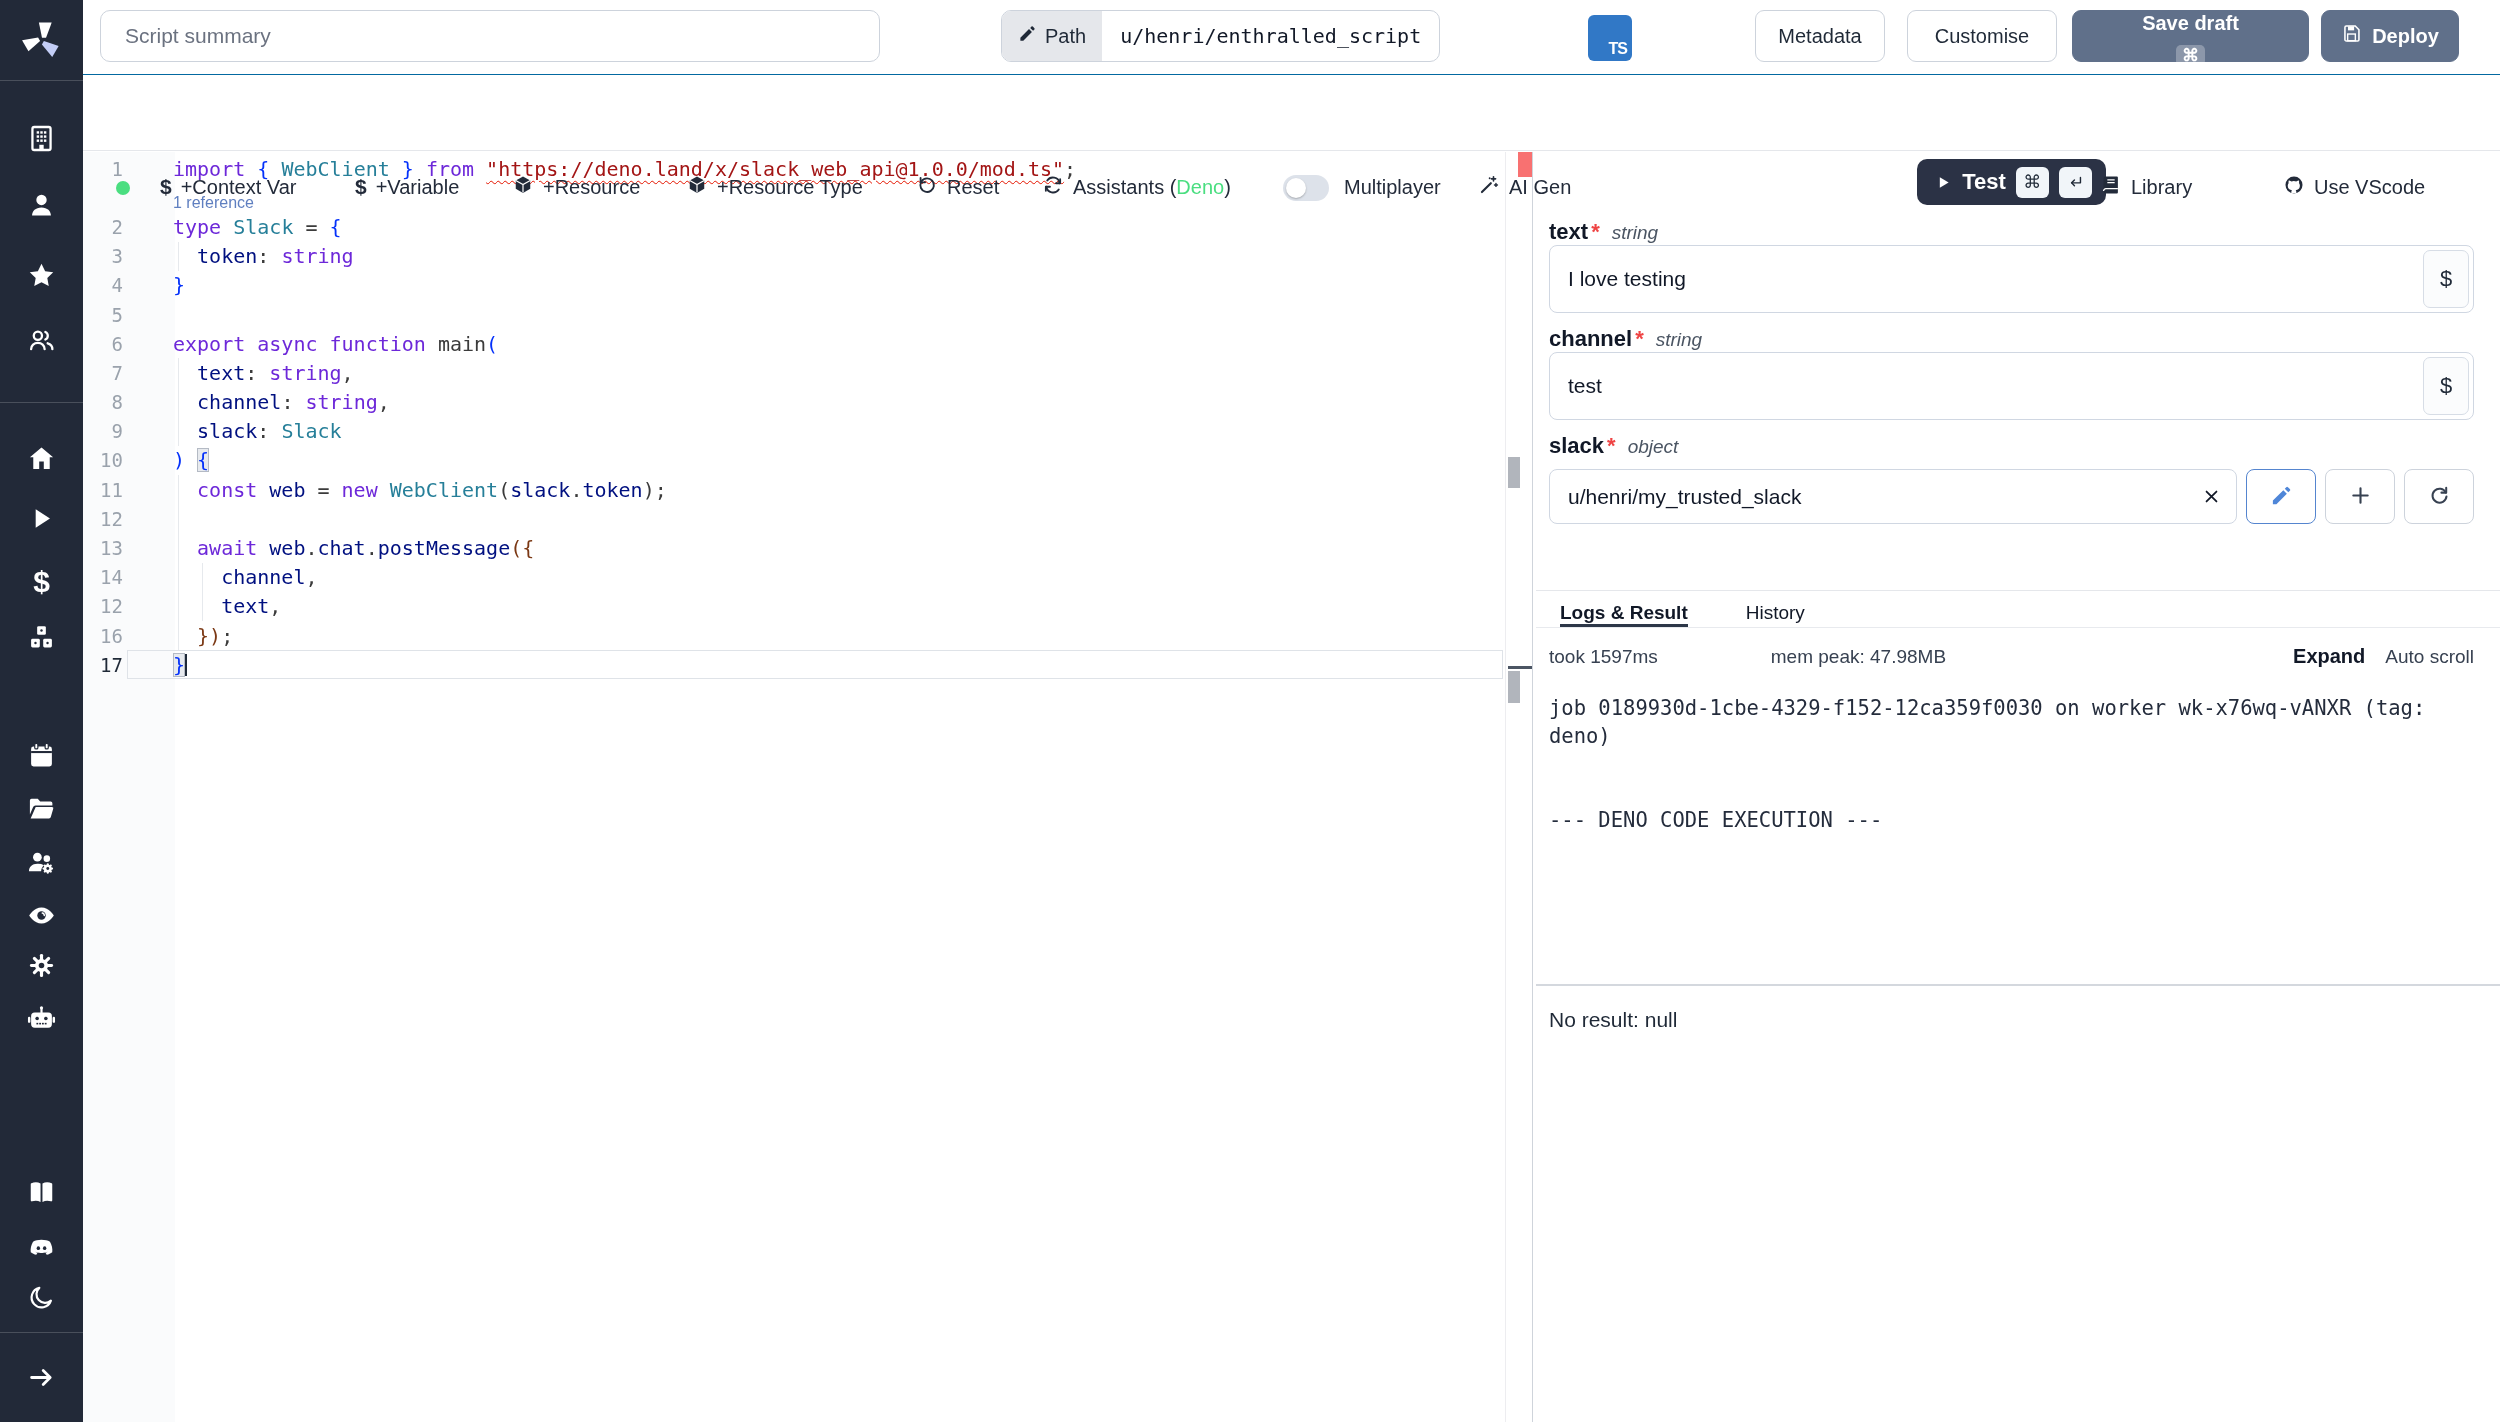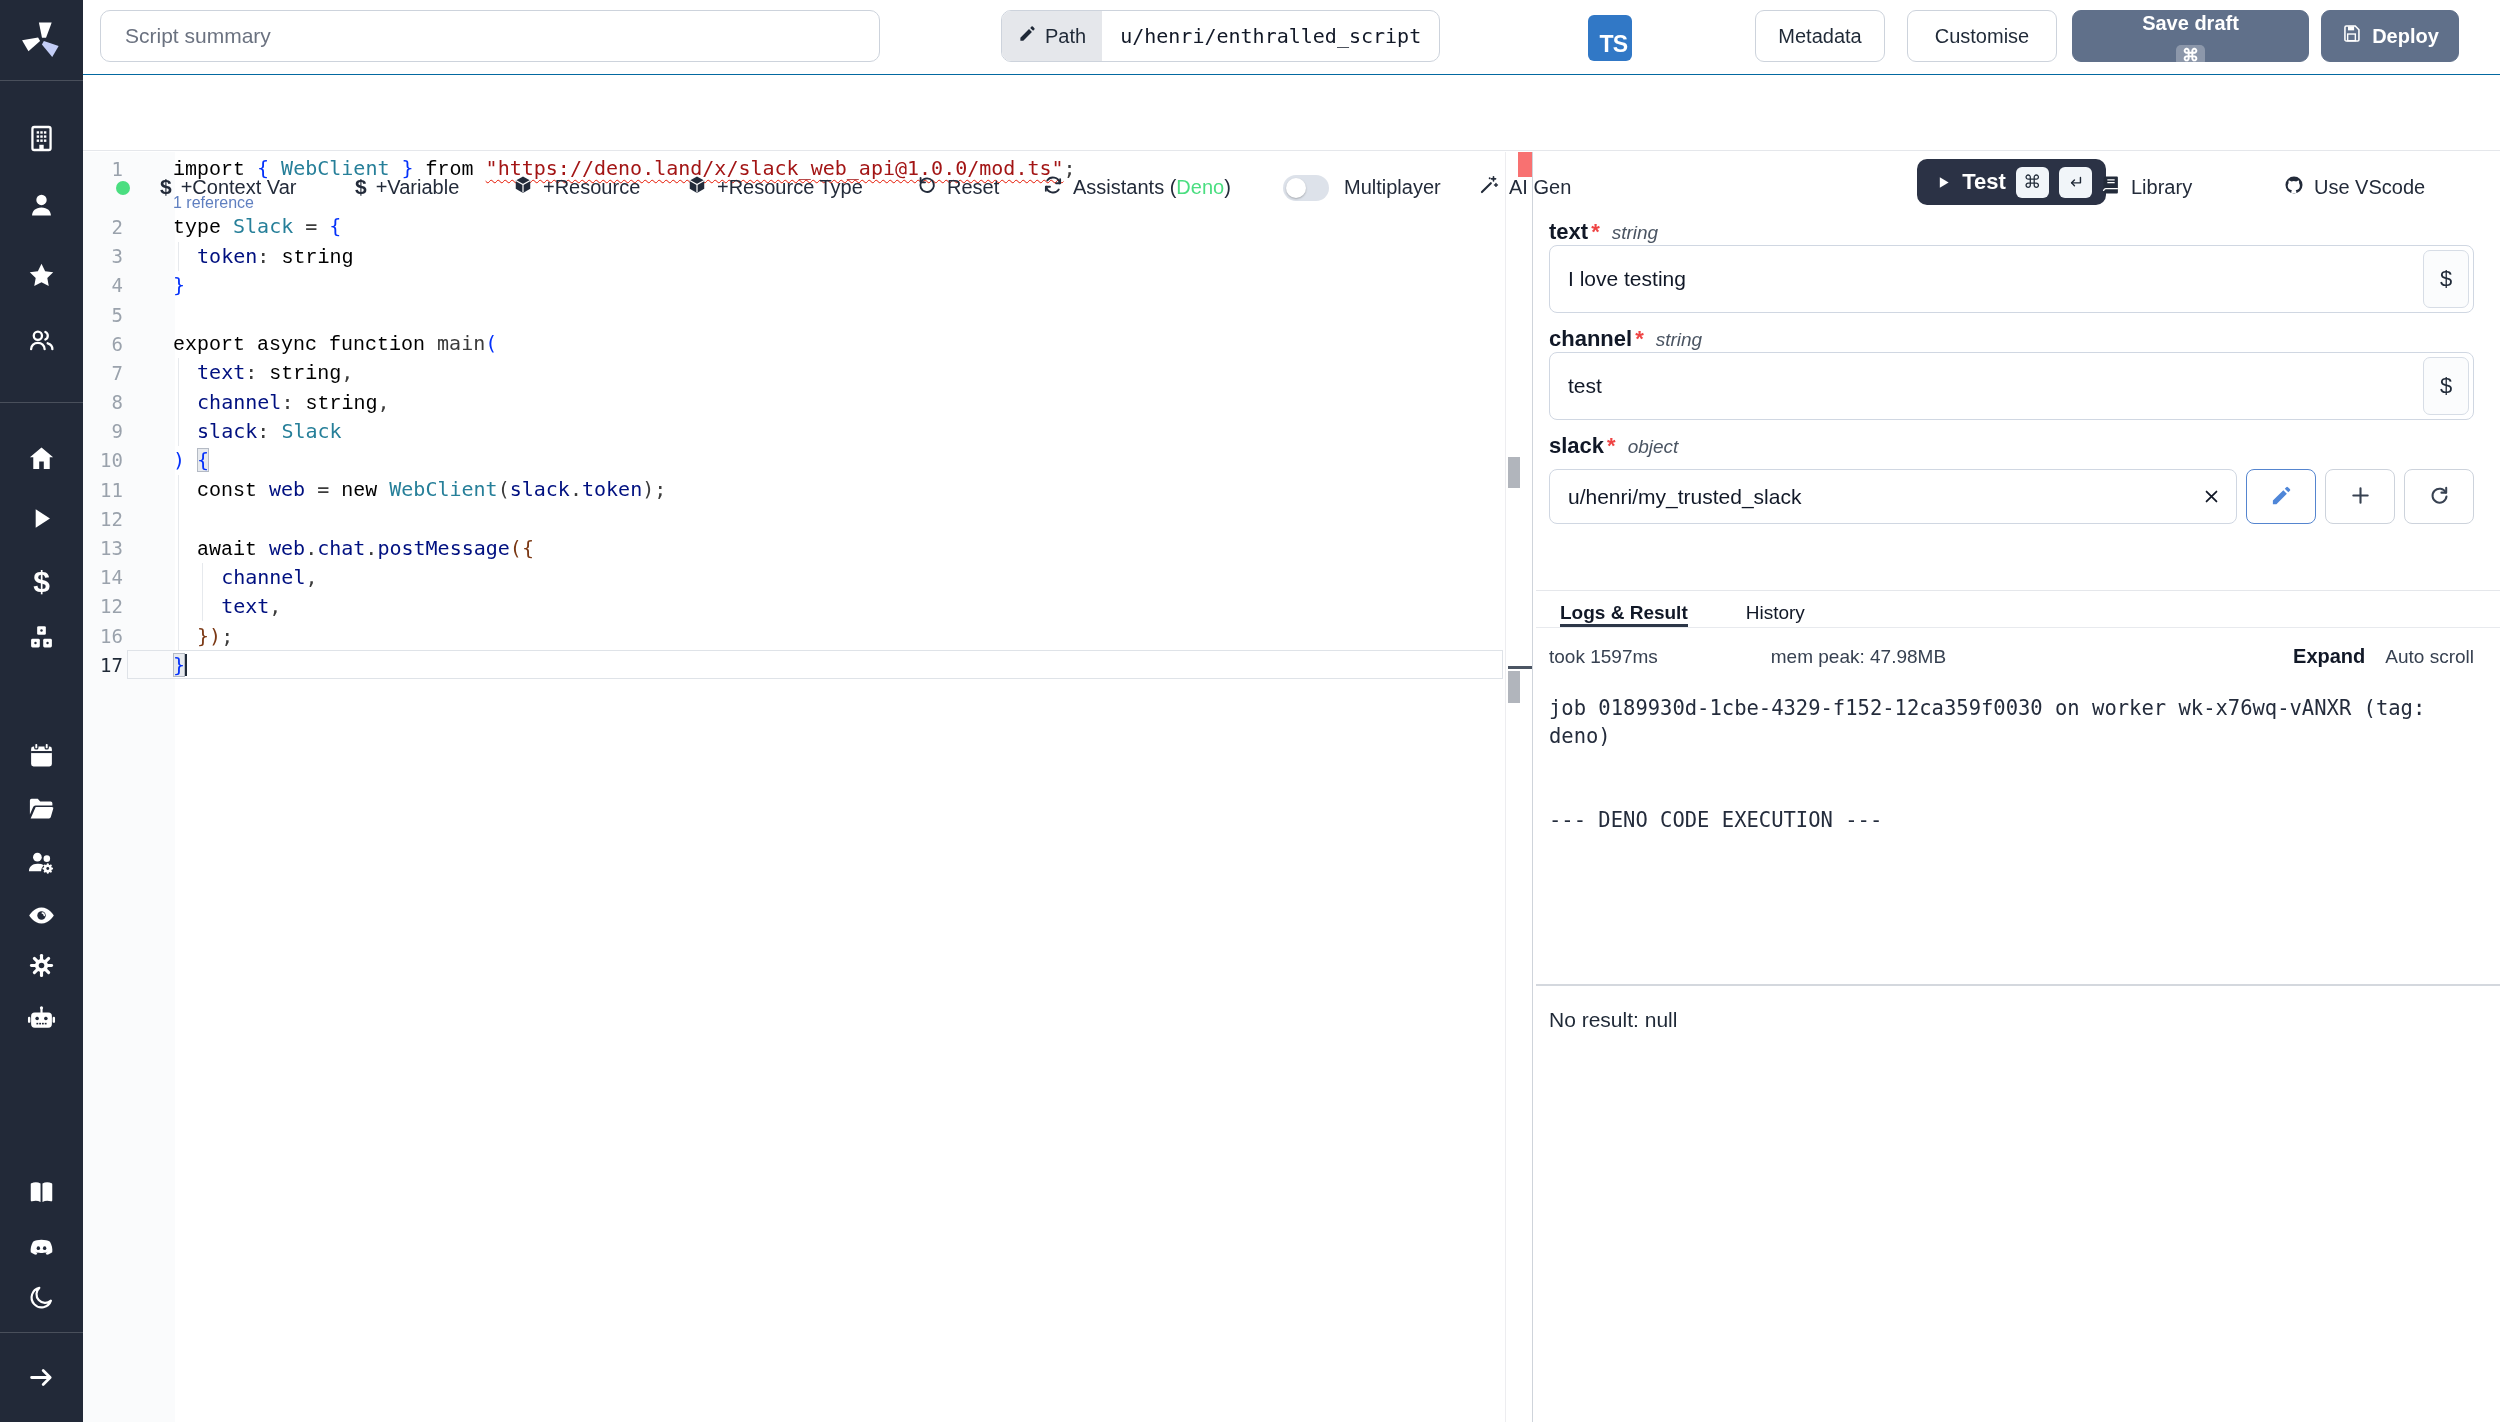--- a/index.html
+++ b/index.html
@@ -18,21 +18,21 @@
   
   #topbar { position:absolute; left:83px; top:0; width:2417px; height:75px; background:#fff; border-bottom:1px solid #0369a1; z-index:20; }
   #summary-input { position:absolute; left:17px; top:10px; width:780px; height:52px; border:1px solid #cdd3dc; border-radius:10px;
                    padding:0 24px; font-size:21px; font-weight:500; color:#374151; font-family:"Liberation Sans",sans-serif; outline:none; }
   #summary-input::placeholder { color:#6b7280; opacity:1; }
   #path-chip { position:absolute; left:918px; top:10px; height:52px; display:flex; border:1px solid #cdd3dc; border-radius:10px; overflow:hidden; background:#fff; }
   #path-chip .seg-label { display:flex; align-items:center; gap:8px; background:#e5e7eb; padding:0 16px; font-size:20px; font-weight:500; color:#1f2937; }
   #path-chip .seg-label svg { width:19px; height:19px; }
   #path-chip .seg-value { display:flex; align-items:center; padding:0 18px; font-family:"DejaVu Sans Mono",monospace; font-size:20px; color:#111827; }
   #ts-badge { position:absolute; left:1505px; top:15px; width:44px; height:46px; background:#3178c6; border-radius:6px; color:#fff;
-              font-weight:bold; font-size:23px; display:flex; align-items:flex-end; justify-content:flex-end; padding:3px 5px; letter-spacing:-1px; }
+              font-weight:bold; font-size:16px; display:flex; align-items:flex-end; justify-content:flex-end; padding:3px 5px; letter-spacing:-1px; }
   .tb-btn { position:absolute; top:10px; height:52px; border-radius:9px; font-size:20px; font-weight:500; display:flex; align-items:center; justify-content:center; gap:10px; cursor:pointer; }
   .tb-btn.light { background:#fff; border:1px solid #cdd3dc; color:#1f2937; }
   .tb-btn.slate { background:#60708a; border:1px solid #60708a; color:#fff; font-weight:600; }
   .tb-btn svg { width:21px; height:21px; }
   .kbd-chip { background:rgba(255,255,255,.28); border-radius:5px; min-width:29px; height:30px; display:flex; align-items:center; justify-content:center;
               font-size:17px; color:#fff; padding:0 5px; }
   #metadata-btn { left:1672px; width:130px; }
   #customise-btn { left:1824px; width:150px; }
   #savedraft-btn { left:1989px; width:237px;flex-direction:column; }
   #deploy-btn { left:2238px; width:138px;justify-content:center; }
@@ -51,21 +51,21 @@
   #editor { position:absolute; left:83px; top:152px; width:1422px; height:1270px; background:#fff; }
   #gutter-bg { position:absolute; left:0; top:0; width:92px; height:1270px; background:#fafbfc; }
   #code-rows { position:absolute; left:0; top:2px; width:100%; }
   .crow { position:relative; display:flex; align-items:center; height:29.2px; font-family:"DejaVu Sans Mono",monospace; font-size:20px; white-space:pre; }
   .crow .ln { width:40px; flex:none; text-align:right; font-size:19px; color:#9aa2ac; z-index:2; }
   .crow.current .ln { color:#1f2937; }
   .crow .ctext { margin-left:50px; z-index:2; }
   .cl-box { position:absolute; left:44px; right:2px; top:0; bottom:0; border:1.5px solid #dfe3e8; }
   .guide { position:absolute; top:0; bottom:0; width:1px; background:#e6e9ed; }
   .lens { position:relative; height:29.2px; display:flex; align-items:flex-end; padding-left:90px; font-size:16px; color:#5f7fc0; cursor:pointer; }
-  .tk-k { color:#000000;font-family:Liberation Mono, monospace; } .tk-t { color:#267f99; } .tk-s,.tk-sq { color:#a31515; }
+  .tk-k { color:#6d28d9; } .tk-t { color:#267f99; } .tk-s,.tk-sq { color:#a31515; }
   .tk-d { color:#3b3b3b; } .tk-v { color:#001080; } .tk-f { color:#3b3b3b; }
   .tk-b1 { color:#0431fa; } .tk-b2 { color:#7b3814; }
   .tk-sq { text-decoration:underline wavy #e51400; text-decoration-thickness:1.4px; text-underline-offset:4px; }
   .tk-hb { color:#0431fa; background:#e7eaee; box-shadow:inset 0 0 0 1px #b4bac4; }
   .caret { display:inline-block; width:2px; height:22px; background:#1f2937; vertical-align:-4px; }
 
   
   #scroll-strip { position:absolute; left:1505px; top:152px; width:27px; height:1270px; background:#fff; border-left:1px solid #ededf0; z-index:5; }
   #ov-error { position:absolute; right:0; top:0; width:14px; height:25px; background:#f87171; }
   #ov-thumb1 { position:absolute; left:2px; top:305px; width:12px; height:31px; background:#b1b5bc; }

